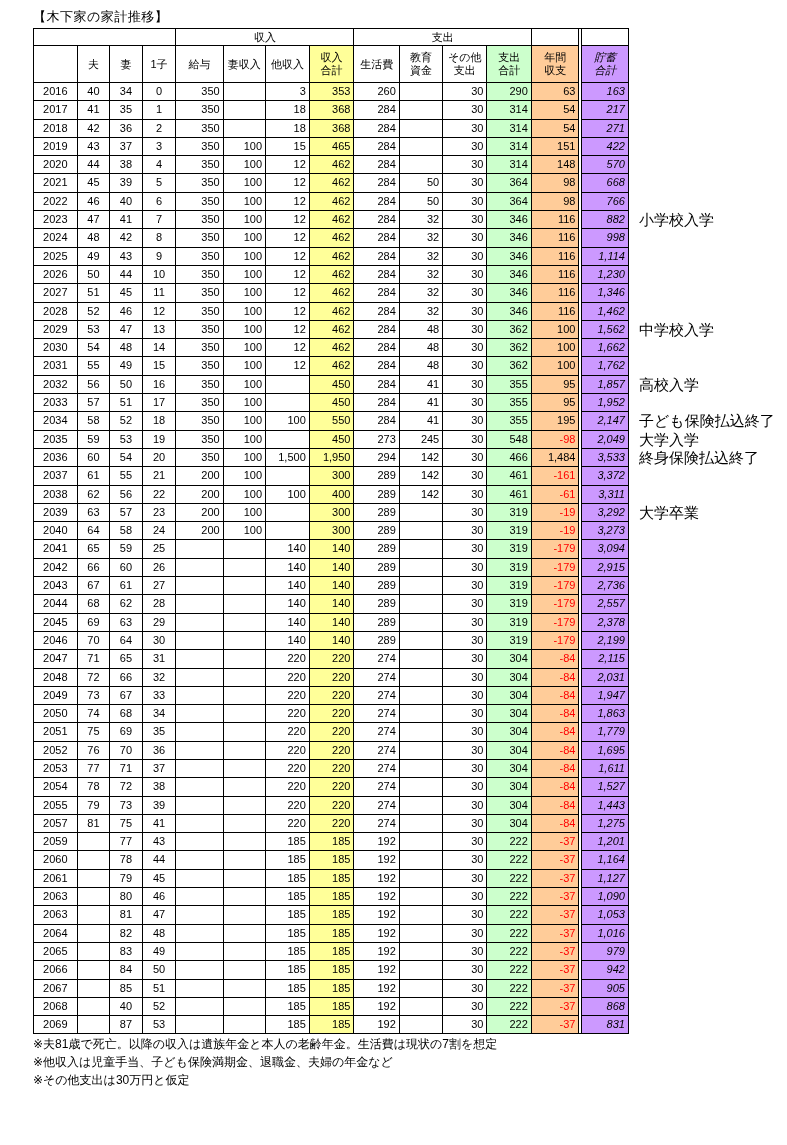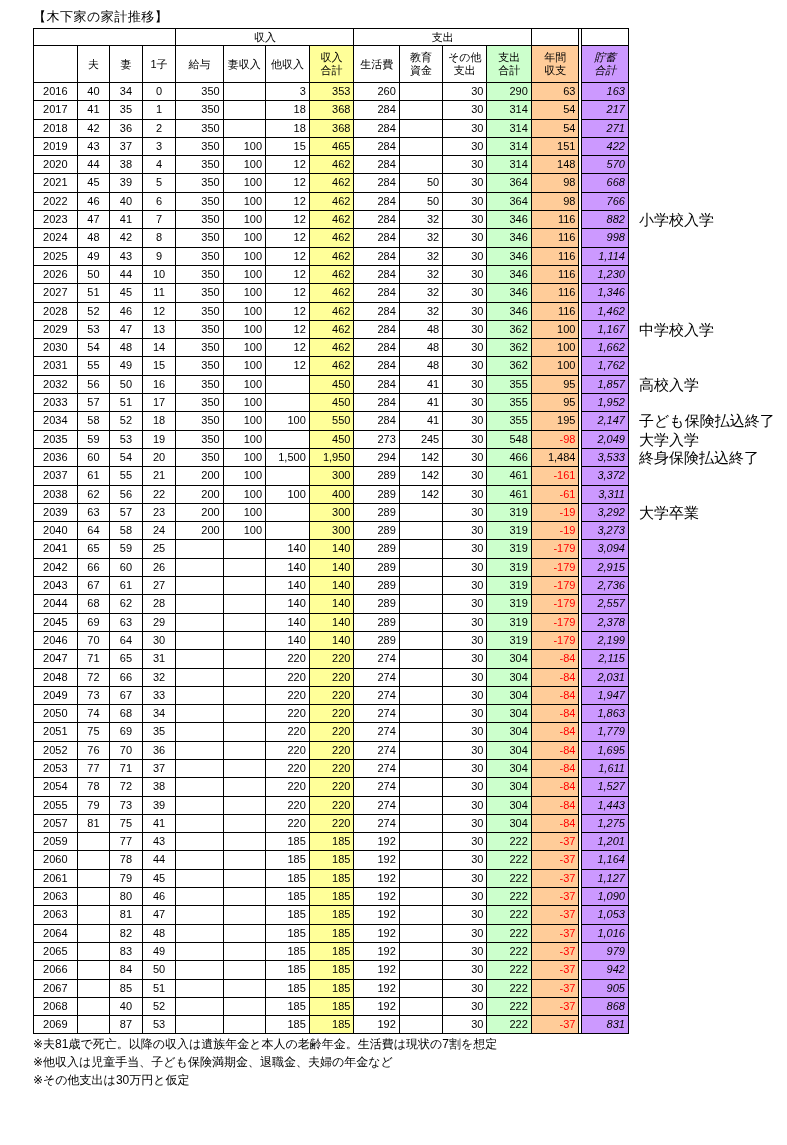--- a/index.html
+++ b/index.html
@@ -343,21 +343,21 @@
       <td class="c-num">350</td>
       <td class="c-num">100</td>
       <td class="c-num">12</td>
       <td class="c-num bg-yellow">462</td>
       <td class="c-num">284</td>
       <td class="c-num">48</td>
       <td class="c-num">30</td>
       <td class="c-num bg-green">362</td>
       <td class="c-num bg-orange">100</td>
       <td class="spacer"></td>
-      <td class="c-num bg-purple">1,167</td>
+      <td class="c-num bg-purple">1,562</td>
       <td class="c-annot">中学校入学</td>
     </tr>
         <tr>
       <td class="c-year">2030</td>
       <td class="c-age">54</td>
       <td class="c-age">48</td>
       <td class="c-age">14</td>
       <td class="c-num">350</td>
       <td class="c-num">100</td>
       <td class="c-num">12</td>

